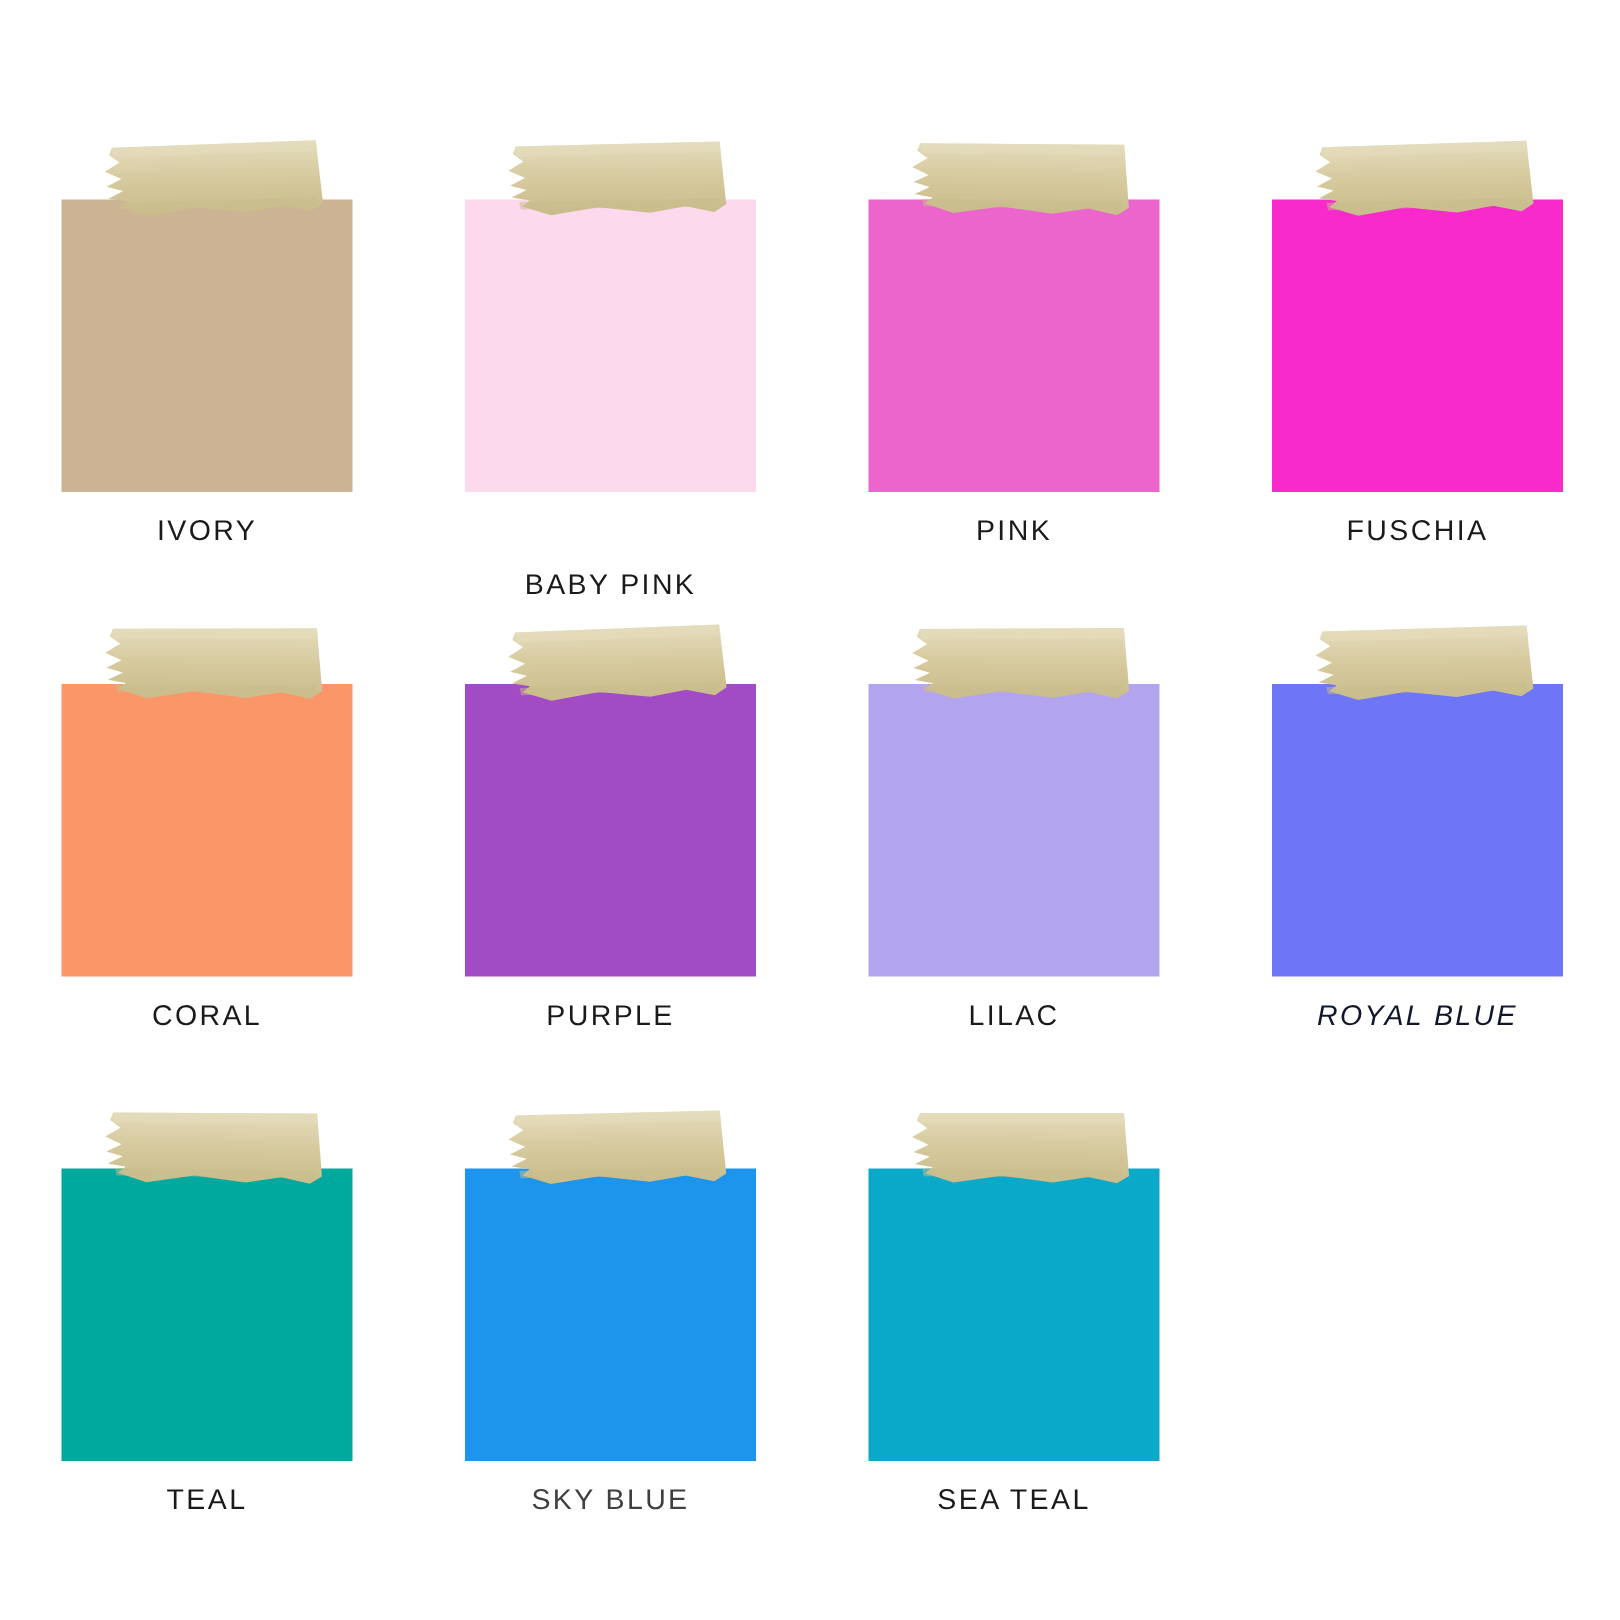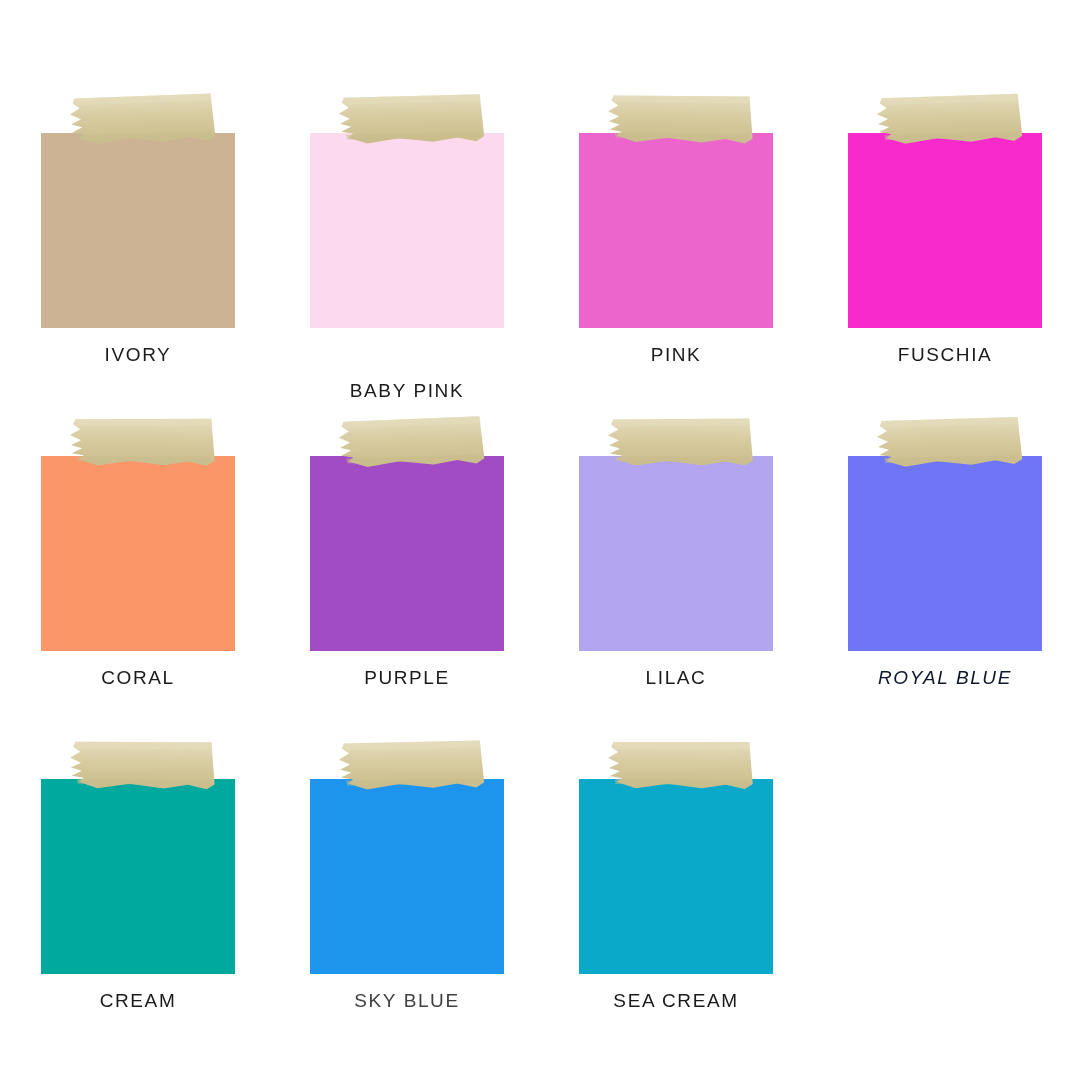--- a/index.html
+++ b/index.html
@@ -241,21 +241,21 @@
                   <stop offset="45%" stop-color="#D7CBA0"></stop>
                   <stop offset="100%" stop-color="#C9BC8B"></stop>
                 </linearGradient>
               </defs>
               <path d="M7,4 L143,2 L147,44 L139,49 L120,45 L96,49 L62,45 L30,50 L11,44 L16,40 L4,38 L14,33 L3,30 L13,25 L2,20 L12,14 L5,9 Z" fill="url(#tg9)"></path>
               <path d="M7,4 L143,2 L144,9 L8,11 Z" fill="#E4DCBC" opacity="0.55"></path>
               <path d="M9,41 L142,40 L143,45 L10,46 Z" fill="#C9BC8B" opacity="0.5"></path>
             </svg>
           </div>
         </div>
-        <div class="swatch-label" style="color: rgb(26, 26, 26);">CREAM</div>
+        <div class="swatch-label" style="color: rgb(26, 26, 26);">TEAL</div>
       </div>
       <div class="swatch-cell">
         <div class="swatch-chip" style="background: rgb(30, 149, 236);">
           <div class="tape" style="transform: rotate(-0.5deg);">
             <svg viewBox="0 0 150 52" preserveAspectRatio="none">
               <defs>
                 <linearGradient id="tg10" x1="0" y1="0" x2="0" y2="1">
                   <stop offset="0%" stop-color="#E4DCBC"></stop>
                   <stop offset="45%" stop-color="#D7CBA0"></stop>
                   <stop offset="100%" stop-color="#C9BC8B"></stop>
@@ -279,16 +279,16 @@
                   <stop offset="45%" stop-color="#D7CBA0"></stop>
                   <stop offset="100%" stop-color="#C9BC8B"></stop>
                 </linearGradient>
               </defs>
               <path d="M7,4 L143,2 L147,44 L139,49 L120,45 L96,49 L62,45 L30,50 L11,44 L16,40 L4,38 L14,33 L3,30 L13,25 L2,20 L12,14 L5,9 Z" fill="url(#tg11)"></path>
               <path d="M7,4 L143,2 L144,9 L8,11 Z" fill="#E4DCBC" opacity="0.55"></path>
               <path d="M9,41 L142,40 L143,45 L10,46 Z" fill="#C9BC8B" opacity="0.5"></path>
             </svg>
           </div>
         </div>
-        <div class="swatch-label" style="color: rgb(26, 26, 26);">SEA CREAM</div>
+        <div class="swatch-label" style="color: rgb(26, 26, 26);">SEA TEAL</div>
       </div>
     </div>
 </div>
 
 </body></html>

